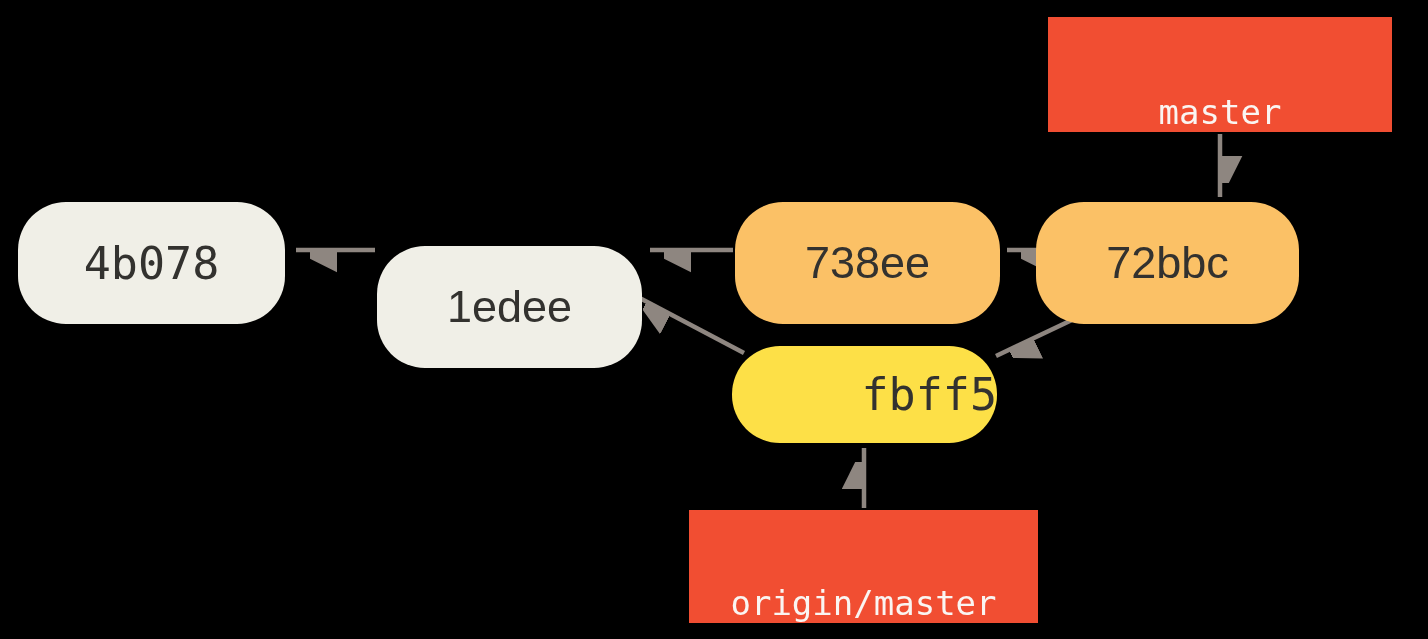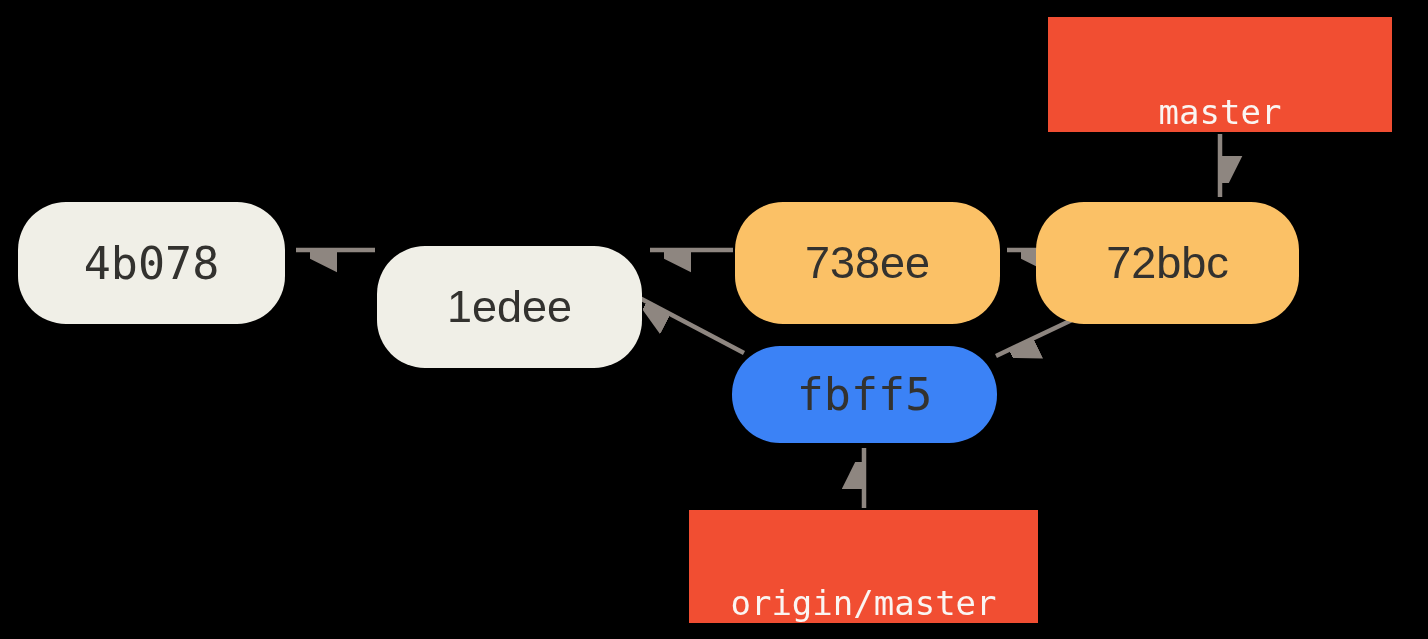--- a/index.html
+++ b/index.html
@@ -30,21 +30,21 @@
     align-items: center;
     justify-content: center;
     font-size: 45px;
     color: #33322f;
     box-sizing: border-box;
   }
   .mono-label { font-family: "DejaVu Sans Mono", monospace; }
   .sans-label { font-family: "Liberation Sans", sans-serif; }
   .commit-default   { background: #f0efe7; }
   .commit-highlight { background: #fbc166; }
-  .commit-merge     { background: #3b82f6; }
+  .commit-merge     { background: #fde047; justify-content: flex-end; }
   .ref-label {
     position: absolute;
     background: #f14e32;
     display: flex;
     align-items: flex-end;
     justify-content: center;
     font-family: "DejaVu Sans Mono", monospace;
     font-size: 34px;
     color: #faf5f2;
     box-sizing: border-box;

